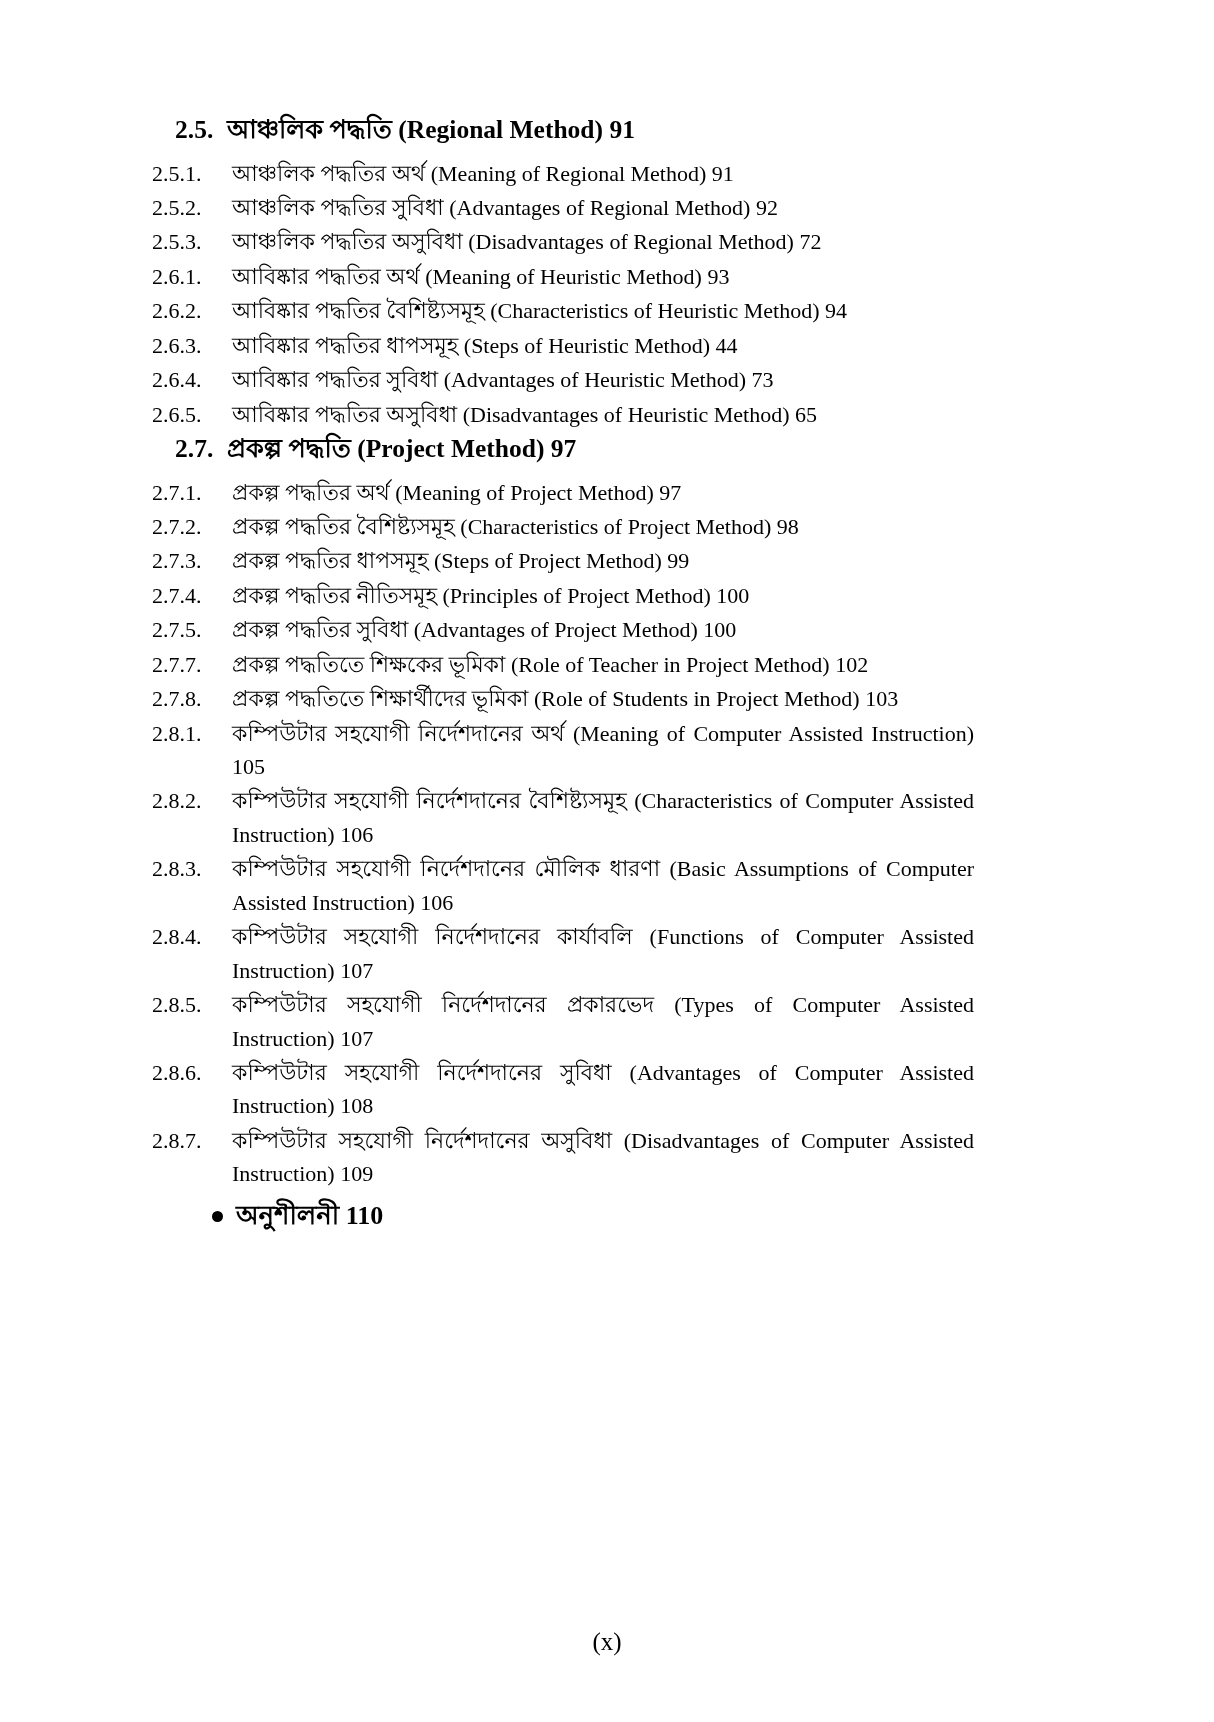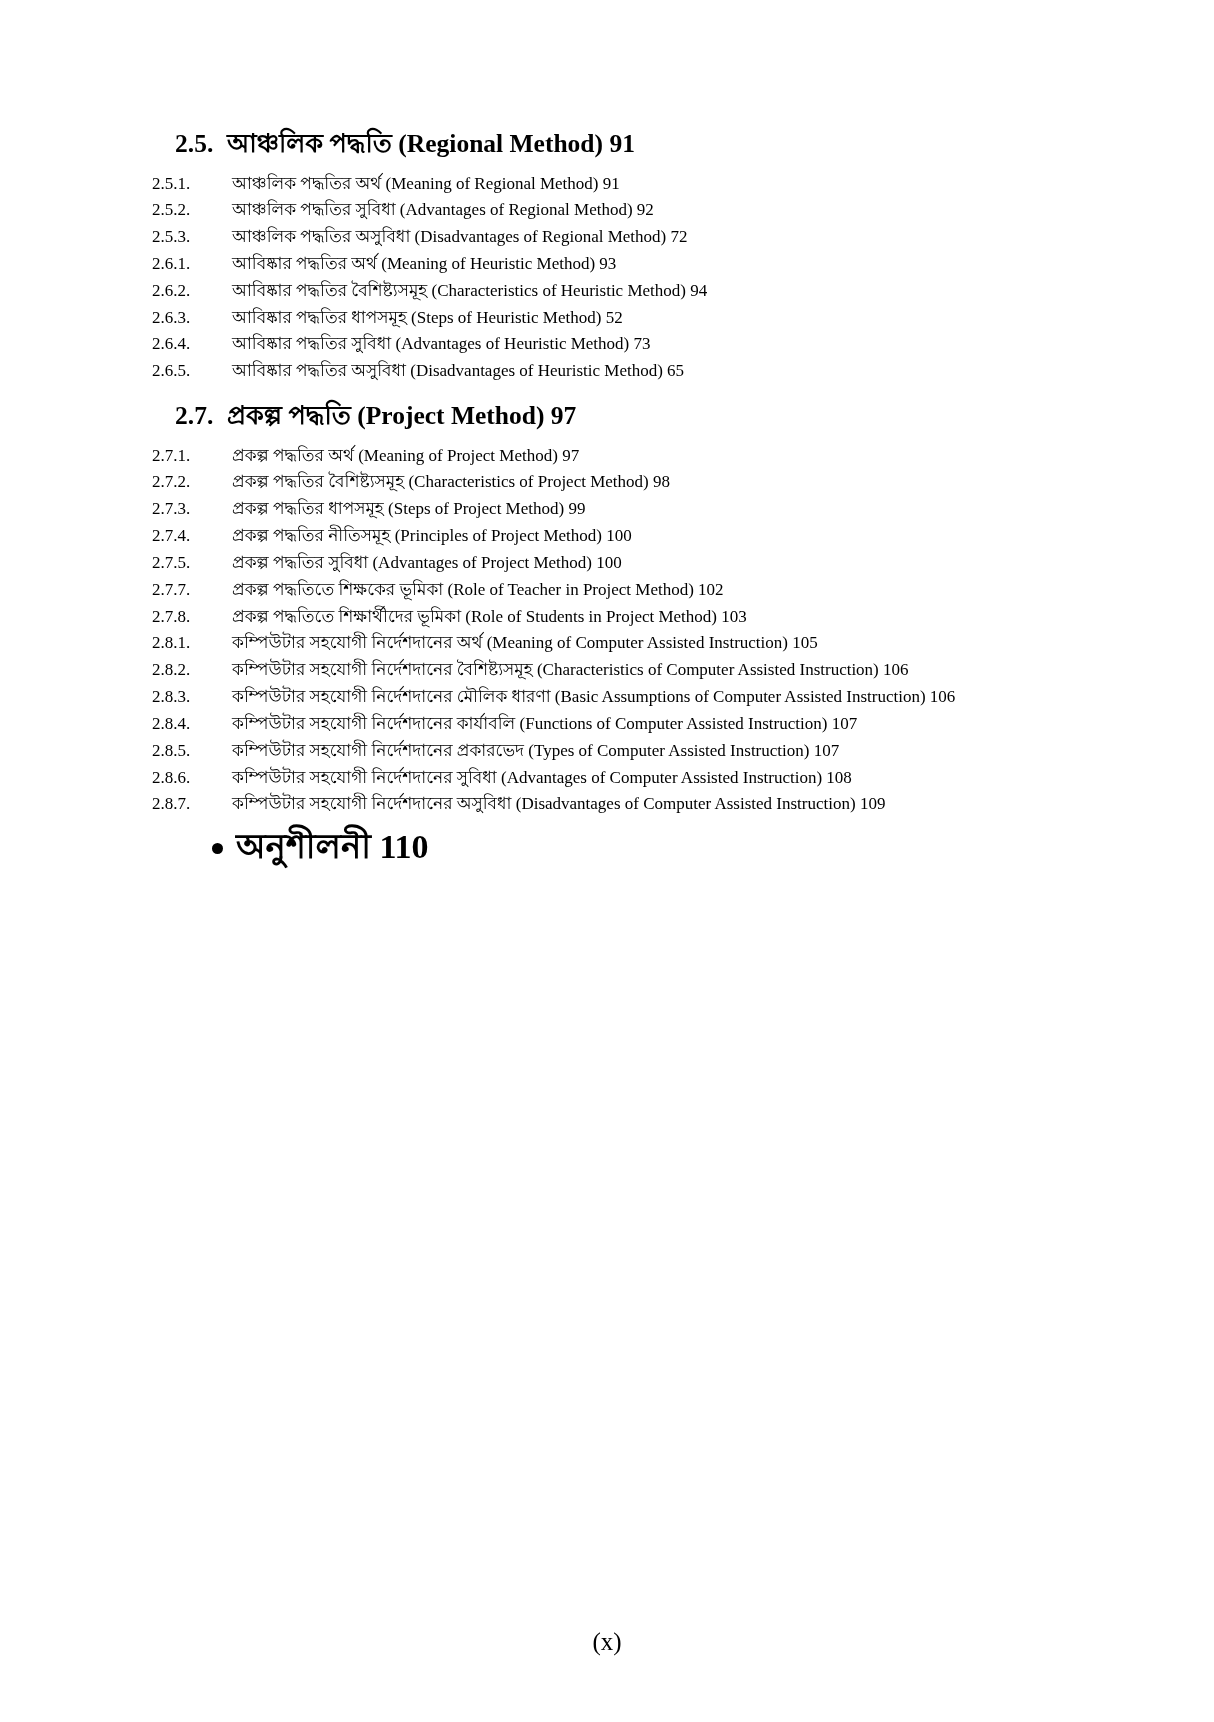--- a/index.html
+++ b/index.html
@@ -28,38 +28,38 @@
     width: 822px;
   }
 
   
   .section-head {
     display: flex;
     align-items: center;
     font-weight: bold;
     font-size: 25.5px;
     line-height: 1.0;
-    margin-top: 19px;
+    margin-top: 5px;
     margin-bottom: 14px;
     padding-left: 23px;
   }
   .section-head .num {
     flex: 0 0 auto;
     min-width: 52px;
     white-space: nowrap;
   }
   .section-head .body {
     flex: 1 1 auto;
   }
 
   
   .entry {
     display: flex;
-    align-items: center;
-    font-size: 17px;
+    align-items: flex-start;
+    font-size: 22px;
     line-height: 1.52;
     margin-bottom: 1px;
   }
   .entry .num {
     flex: 0 0 auto;
     width: 80px;
     white-space: nowrap;
     text-align: left;
   }
   .entry .body {
@@ -72,21 +72,21 @@
 
   
   .bn {
     font-family: "Liberation Serif", "DejaVu Serif", serif;
   }
 
   
   .bullet-item {
     display: flex;
     align-items: center;
-    font-size: 34px;
+    font-size: 26px;
     font-weight: bold;
     margin-top: 8px;
     padding-left: 60px;
     line-height: 1.3;
   }
   .bullet-dot {
     flex: 0 0 auto;
     width: 11px;
     height: 11px;
     border-radius: 50%;
@@ -132,21 +132,21 @@
       <div class="entry">
         <span class="num">2.6.1.</span>
         <span class="body bn">আবিষ্কার পদ্ধতির অর্থ (Meaning of Heuristic Method) 93</span>
       </div>
       <div class="entry">
         <span class="num">2.6.2.</span>
         <span class="body bn">আবিষ্কার পদ্ধতির বৈশিষ্ট্যসমূহ (Characteristics of Heuristic Method) 94</span>
       </div>
       <div class="entry">
         <span class="num">2.6.3.</span>
-        <span class="body bn">আবিষ্কার পদ্ধতির ধাপসমূহ (Steps of Heuristic Method) 52</span>
+        <span class="body bn">আবিষ্কার পদ্ধতির ধাপসমূহ (Steps of Heuristic Method) 44</span>
       </div>
       <div class="entry">
         <span class="num">2.6.4.</span>
         <span class="body bn">আবিষ্কার পদ্ধতির সুবিধা (Advantages of Heuristic Method) 73</span>
       </div>
       <div class="entry">
         <span class="num">2.6.5.</span>
         <span class="body bn">আবিষ্কার পদ্ধতির অসুবিধা (Disadvantages of Heuristic Method) 65</span>
       </div>
       <div class="section-head">

